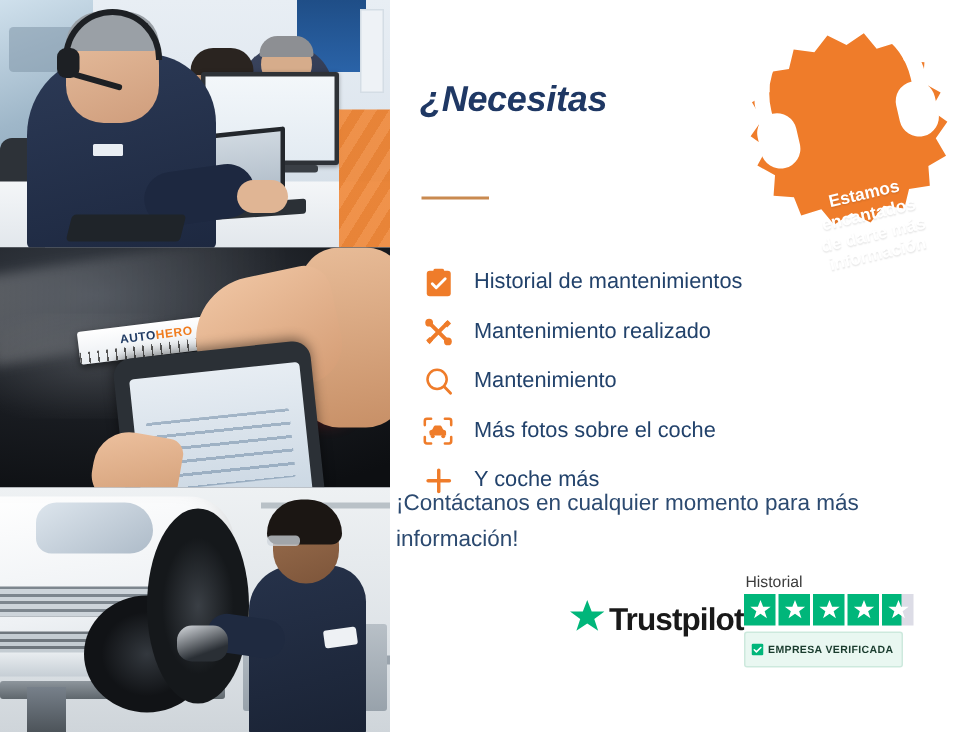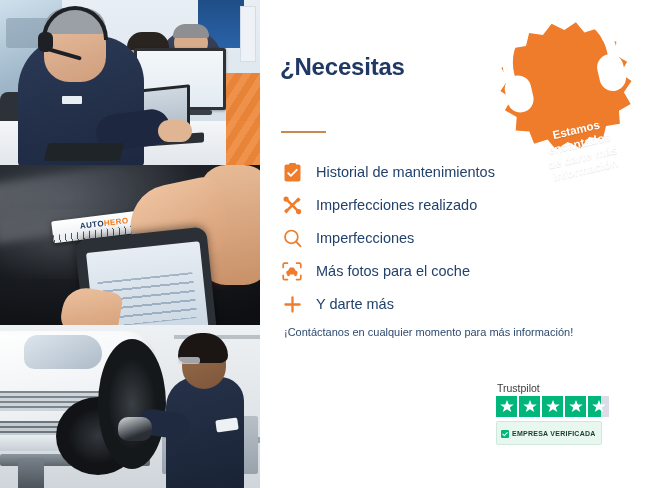--- a/index.html
+++ b/index.html
@@ -349,20 +349,21 @@
   #headline {
     position: absolute;
     left: 20px;
     top: 52px;
     width: 230px;
     font-size: 24px;
     line-height: 1.22;
     font-weight: bold;
     color: #1f3864;
     letter-spacing: -0.2px;
+    font-style: italic;
   }
   #headline-rule {
     position: absolute;
     left: 21px;
     top: 131px;
     width: 45px;
     height: 2px;
     background: #c98a50;
   }
 
@@ -415,24 +416,24 @@
   .feature-label {
     margin-left: 11px;
     font-size: 14.5px;
     color: #22426b;
     line-height: 1.1;
   }
 
   
   #contact-text {
     position: absolute;
-    left: 24px;
+    left: 4px;
     top: 324px;
     width: 350px;
-    font-size: 11px;
+    font-size: 15px;
     line-height: 1.62;
     color: #2c4a70;
   }
 
   
   #trustpilot {
     position: absolute;
     left: 120px;
     top: 382px;
     width: 250px;
@@ -599,21 +600,21 @@
         </span>
         <div id="badge-text">
           <span>Estamos</span><br>
           <span>encantados</span><br>
           <span>de darte más</span><br>
           <span>información</span>
         </div>
       </div>
     </div>
 
-    <ul id="feature-list" style="list-style:none;">
+    <ul id="feature-list" style="list-style:none;margin-top:16px;">
 
       <li class="feature-item">
         <span class="feature-icon">
           <svg width="17" height="19" viewBox="0 0 17 19" xmlns="http://www.w3.org/2000/svg">
             <rect x="0.5" y="1.5" width="16" height="17" rx="2" fill="#ef7c2a"></rect>
             <rect x="5" y="0" width="7" height="3.6" rx="1.2" fill="#ef7c2a"></rect>
             <path d="M4.2 10.2l2.6 2.6 6-6" stroke="#ffffff" stroke-width="1.9" fill="none" stroke-linecap="round" stroke-linejoin="round"></path>
           </svg>
         </span>
         <span class="feature-label">Historial de mantenimientos</span>
@@ -625,73 +626,81 @@
             <g stroke="#ef7c2a" stroke-width="2.6" stroke-linecap="round">
               <line x1="3.2" y1="3.2" x2="15.4" y2="15.4"></line>
               <line x1="15.4" y1="3.2" x2="3.2" y2="15.4"></line>
             </g>
             <circle cx="3.1" cy="3.1" r="2.6" fill="#ef7c2a"></circle>
             <circle cx="15.6" cy="15.6" r="2.6" fill="#ef7c2a"></circle>
             <path d="M15.4 1.4l2.3 2.3-2.6 2.6-2.3-2.3z" fill="#ef7c2a"></path>
             <path d="M3.4 12.6l2.3 2.3-2.3 2.6-2.3-2.6z" fill="#ef7c2a"></path>
           </svg>
         </span>
-        <span class="feature-label">Imperfecciones realizado</span>
+        <span class="feature-label">Mantenimiento realizado</span>
       </li>
 
       <li class="feature-item">
         <span class="feature-icon">
           <svg width="19" height="19" viewBox="0 0 19 19" fill="none" xmlns="http://www.w3.org/2000/svg">
             <circle cx="8.4" cy="7.9" r="6.4" stroke="#ef7c2a" stroke-width="1.7"></circle>
             <line x1="13.2" y1="12.8" x2="17.4" y2="17.2" stroke="#ef7c2a" stroke-width="1.9" stroke-linecap="round"></line>
           </svg>
         </span>
-        <span class="feature-label">Imperfecciones</span>
+        <span class="feature-label">Mantenimiento</span>
       </li>
 
       <li class="feature-item">
         <span class="feature-icon">
           <svg width="20" height="19" viewBox="0 0 20 19" fill="none" xmlns="http://www.w3.org/2000/svg">
             <g stroke="#ef7c2a" stroke-width="1.7" stroke-linecap="round">
               <path d="M1.2 5.4V2.6c0-.8.6-1.4 1.4-1.4h2.8"></path>
               <path d="M18.8 5.4V2.6c0-.8-.6-1.4-1.4-1.4h-2.8"></path>
               <path d="M1.2 13.4v2.8c0 .8.6 1.4 1.4 1.4h2.8"></path>
               <path d="M18.8 13.4v2.8c0 .8-.6 1.4-1.4 1.4h-2.8"></path>
             </g>
             <path d="M4.6 12.4h10.8v-2.3c0-.5-.3-1-.8-1.2l-1.2-.5-1-2c-.2-.5-.7-.8-1.2-.8H8.4c-.5 0-1 .3-1.2.8l-1 2-1.2.5c-.5.2-.8.7-.8 1.2z" fill="#ef7c2a"></path>
             <circle cx="6.5" cy="12.9" r="1.3" fill="#ef7c2a"></circle>
             <circle cx="13.5" cy="12.9" r="1.3" fill="#ef7c2a"></circle>
           </svg>
         </span>
-        <span class="feature-label">Más fotos para el coche</span>
+        <span class="feature-label">Más fotos sobre el coche</span>
       </li>
 
       <li class="feature-item">
         <span class="feature-icon">
           <svg width="19" height="19" viewBox="0 0 19 19" xmlns="http://www.w3.org/2000/svg">
             <g stroke="#ef7c2a" stroke-width="2.3" stroke-linecap="round">
               <line x1="9.5" y1="2.4" x2="9.5" y2="16.6"></line>
               <line x1="2.4" y1="9.5" x2="16.6" y2="9.5"></line>
             </g>
           </svg>
         </span>
-        <span class="feature-label">Y darte más</span>
+        <span class="feature-label">Y coche más</span>
       </li>
 
     </ul>
 
     <p id="contact-text">
       <span>¡Contáctanos en cualquier momento para más información!</span><br>
     </p>
 
     <div id="trustpilot">
 
+      <div id="tp-logo">
+        <span>
+          <svg width="23" height="22" viewBox="0 0 24 23" xmlns="http://www.w3.org/2000/svg">
+            <path fill="#00b67a" d="M12 0l3.1 8.1H24l-7.1 5.1 2.7 8.2L12 16.3 4.4 21.4l2.7-8.2L0 8.1h8.9z"></path>
+          </svg>
+        </span>
+        <span id="tp-wordmark">Trustpilot</span>
+      </div>
 
       <div id="tp-rating">
-        <div id="tp-excelente">Trustpilot</div>
+        <div id="tp-excelente">Historial</div>
 
         <div id="tp-stars">
           <span class="tp-star">
             <svg width="14" height="13" viewBox="0 0 24 23">
                 <path fill="#ffffff" d="M12 0l3.1 8.1H24l-7.1 5.1 2.7 8.2L12 16.3 4.4 21.4l2.7-8.2L0 8.1h8.9z"></path>
               </svg>
           </span>
           <span class="tp-star">
             <svg width="14" height="13" viewBox="0 0 24 23">
                 <path fill="#ffffff" d="M12 0l3.1 8.1H24l-7.1 5.1 2.7 8.2L12 16.3 4.4 21.4l2.7-8.2L0 8.1h8.9z"></path>

